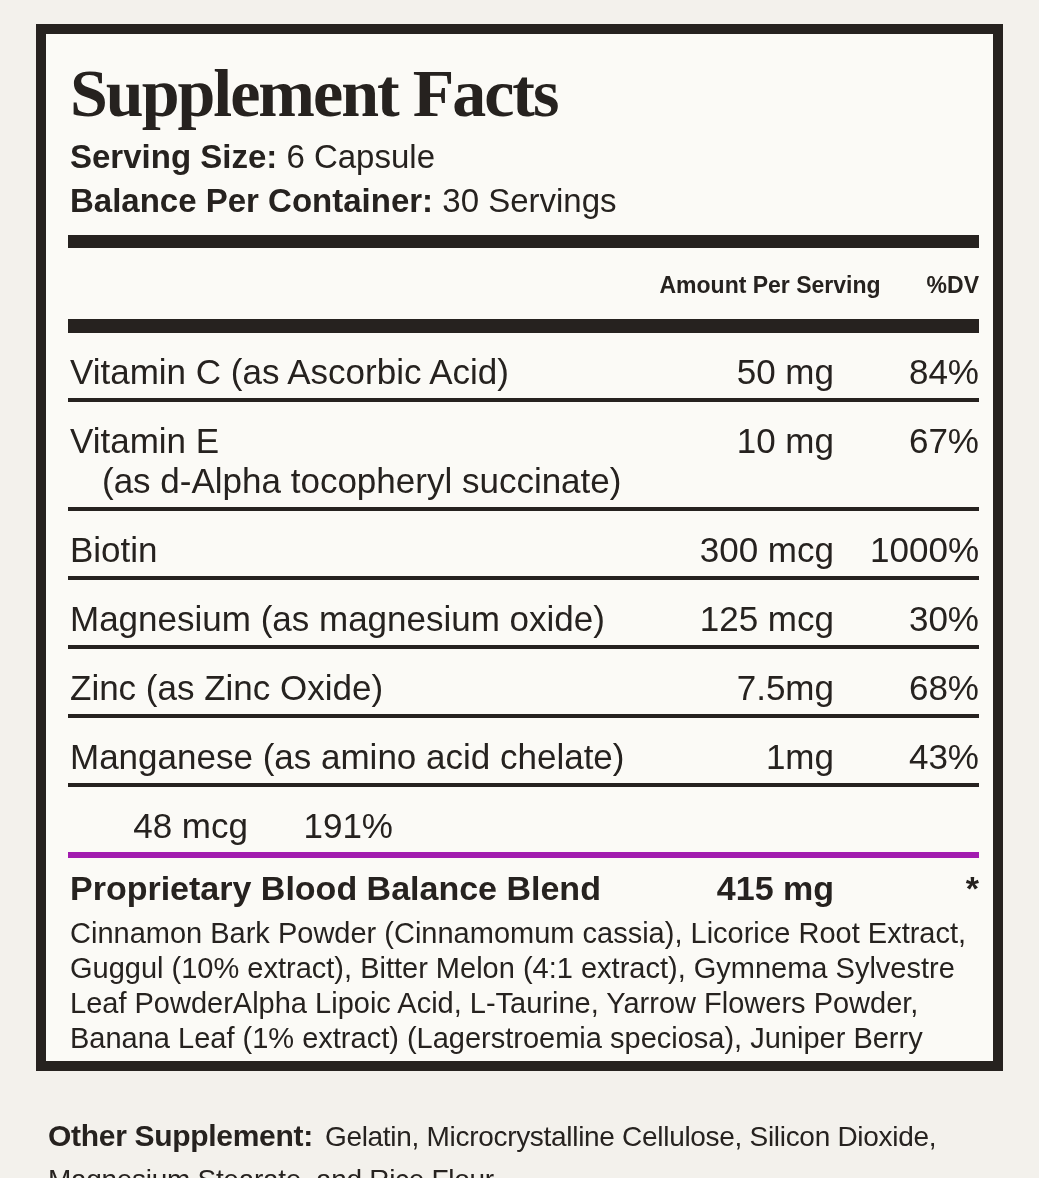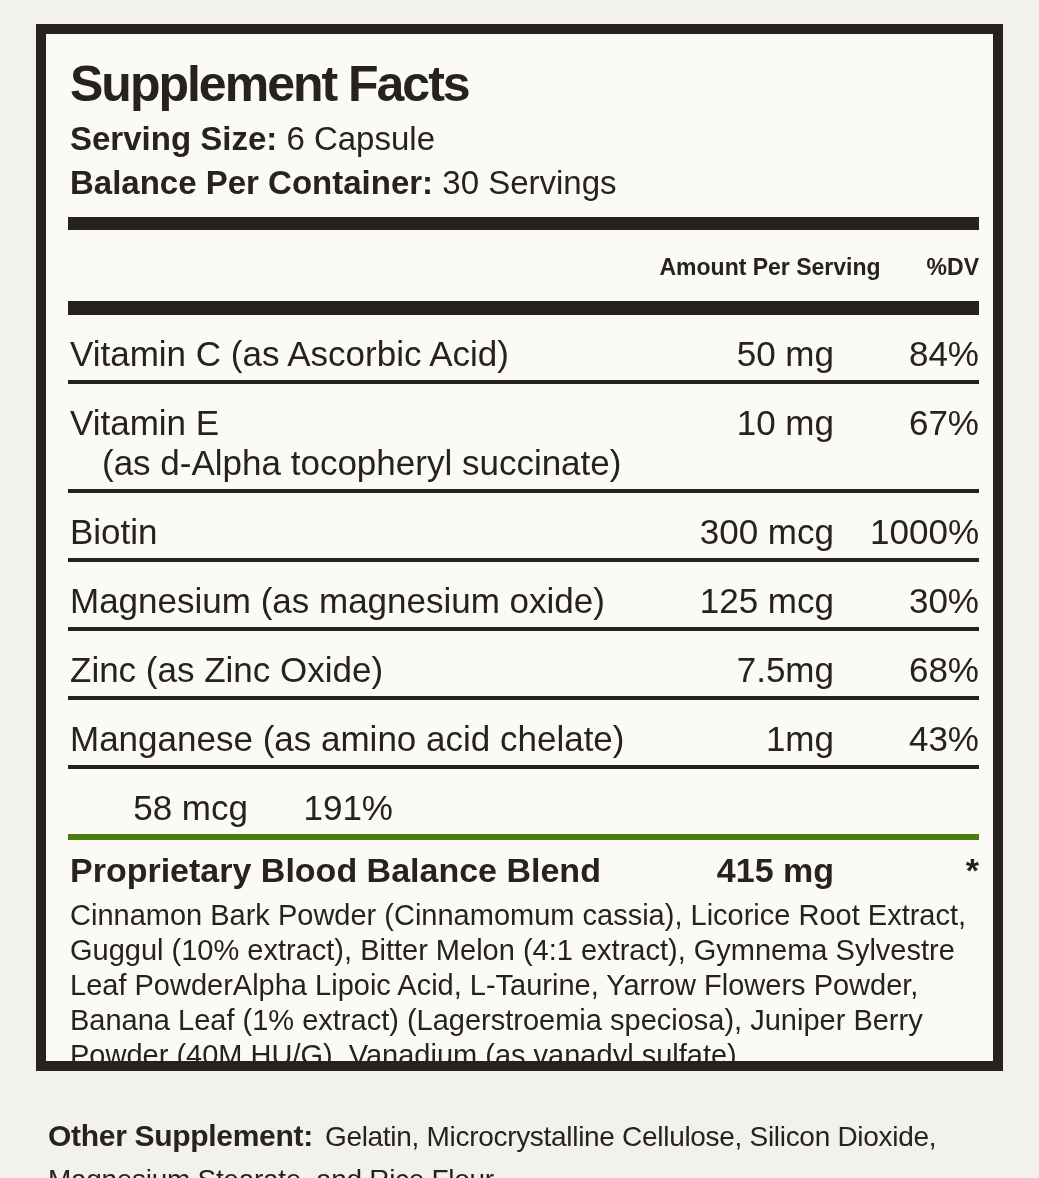--- a/index.html
+++ b/index.html
@@ -14,25 +14,26 @@
   .label-box {
     position: absolute;
     left: 36px; top: 24px;
     width: 967px; height: 1047px;
     background: #fbfaf6;
     border: 10px solid #26221f;
     padding: 22px 14px 0 22px;
     overflow: hidden;
   }
   .title {
-    font-size: 50px;
+    font-size: 68px;
     font-weight: bold;
     letter-spacing: -2px;
     line-height: 1.05;
     margin: 2px 0 8px 2px;
+    font-family: Liberation Serif, serif;
   }
   .serv-line {
     font-size: 33px;
     line-height: 40px;
     margin: 4px 0 0 2px;
   }
   .b { font-weight: bold; }
   .bar {
     background: #26221f;
     height: 13px;
@@ -57,21 +58,21 @@
     padding: 19px 0 6px 0;
     font-size: 35px;
     line-height: 40px;
   }
   .rows .row:first-child { border-top: none; }
   .cell.name { flex: 1; padding-left: 2px; }
   .cell.amount { width: 180px; text-align: right; white-space: nowrap; }
   .cell.dv { width: 145px; text-align: right; white-space: nowrap; }
   .sub-name { display: block; margin-left: 32px; }
   .blend-section {
-    border-top: 6px solid #4d7c0f;
+    border-top: 6px solid #a21caf;
     padding-top: 10px;
   }
   .blend-title-row {
     display: flex;
     align-items: flex-start;
     font-size: 34px;
     line-height: 40px;
     font-weight: bold;
   }
   .blend-text {
@@ -171,21 +172,21 @@
     <div class="row nutrient-row">
       <div class="cell name">
         <span class="main-name">Manganese (as amino acid chelate)</span>
         
       </div>
       <div class="cell amount">1mg</div>
       <div class="cell dv">43%</div>
     </div>
 
     <div class="row nutrient-row">
-      <div class="cell amount">58 mcg</div>
+      <div class="cell amount">48 mcg</div>
       <div class="cell dv">191%</div>
     </div>
   </div>
 
   <div class="blend-section">
     <div class="blend-title-row">
       <div class="cell name">Proprietary Blood Balance Blend</div>
       <div class="cell amount">415 mg</div>
       <div class="cell dv">*</div>
     </div>

